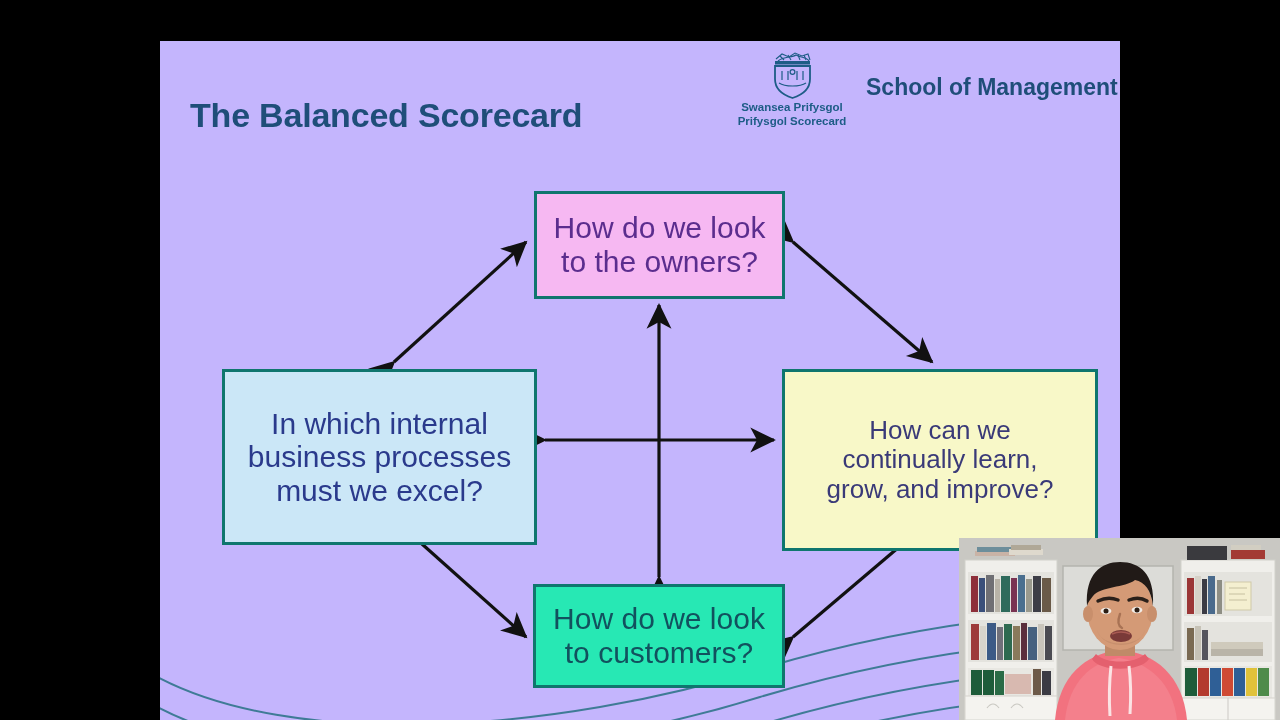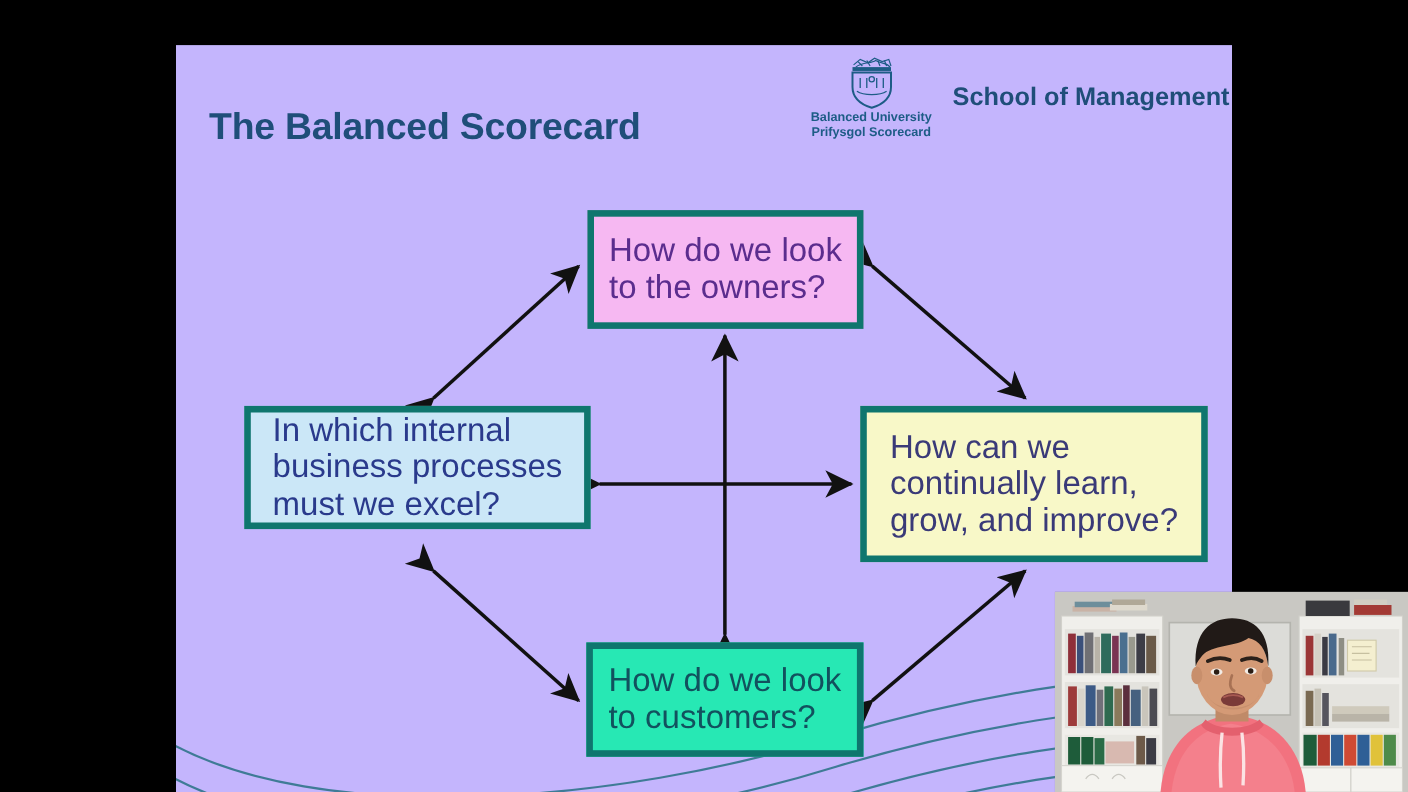--- a/index.html
+++ b/index.html
@@ -101,55 +101,56 @@
   }
   #arrows {
     position: absolute;
     left: 0; top: 0;
     width: 960px; height: 720px;
   }
 
   .node {
     position: absolute;
     box-sizing: border-box;
-    border: 6px solid #0f766e;
+    border: 3px solid #0f766e;
     display: flex;
     align-items: center;
     justify-content: center;
+    text-align: center;
     line-height: 1.12;
     padding: 20px 6px;
     white-space: pre-line;
   }
 
   #node-financial {
     left: 374px;
     top: 150px;
     width: 251px;
     height: 108px;
     background: #f6b8f2;
     color: #5b2d8e;
     font-size: 30px;
   }
   #node-internal {
     left: 62px;
     top: 328px;
     width: 315px;
-    height: 112px;
+    height: 176px;
     background: #cbe7f7;
     color: #2a3a8c;
     font-size: 30px;
   }
   #node-learning {
     left: 622px;
     top: 328px;
     width: 316px;
-    height: 142px;
+    height: 182px;
     background: #f8f8c8;
     color: #3a3a78;
-    font-size: 30px;
+    font-size: 26px;
   }
   #node-customer {
     left: 373px;
     top: 543px;
     width: 252px;
     height: 104px;
     background: #27e8b4;
     color: #12515e;
     font-size: 30px;
   }
@@ -198,21 +199,21 @@
           <rect x="13" y="12" width="35" height="3.5" fill="#1d5c86"></rect>
 
           <path d="M13 17 L48 17 L48 30 C48 40 40 46 30.5 49 C21 46 13 40 13 30 Z" fill="none" stroke="#1d5c86" stroke-width="1.8"></path>
 
           <g stroke="#1d5c86" stroke-width="1.2" fill="none">
             <path d="M20 22 L20 31 M26 22 L26 31 M35 22 L35 31 M41 22 L41 31"></path>
             <path d="M17 34 C23 38 38 38 44 34"></path>
             <circle cx="30.5" cy="23" r="2.4"></circle>
           </g>
         </svg>
-        <div class="crest-line">Balanced University</div>
+        <div class="crest-line">Swansea Prifysgol</div>
         <div class="crest-line">Prifysgol Scorecard</div>
       </div>
 
       <div id="school-block">
         <div class="school-line">School of Management</div>
       </div>
     </div>
 
     <div id="diagram">
 

